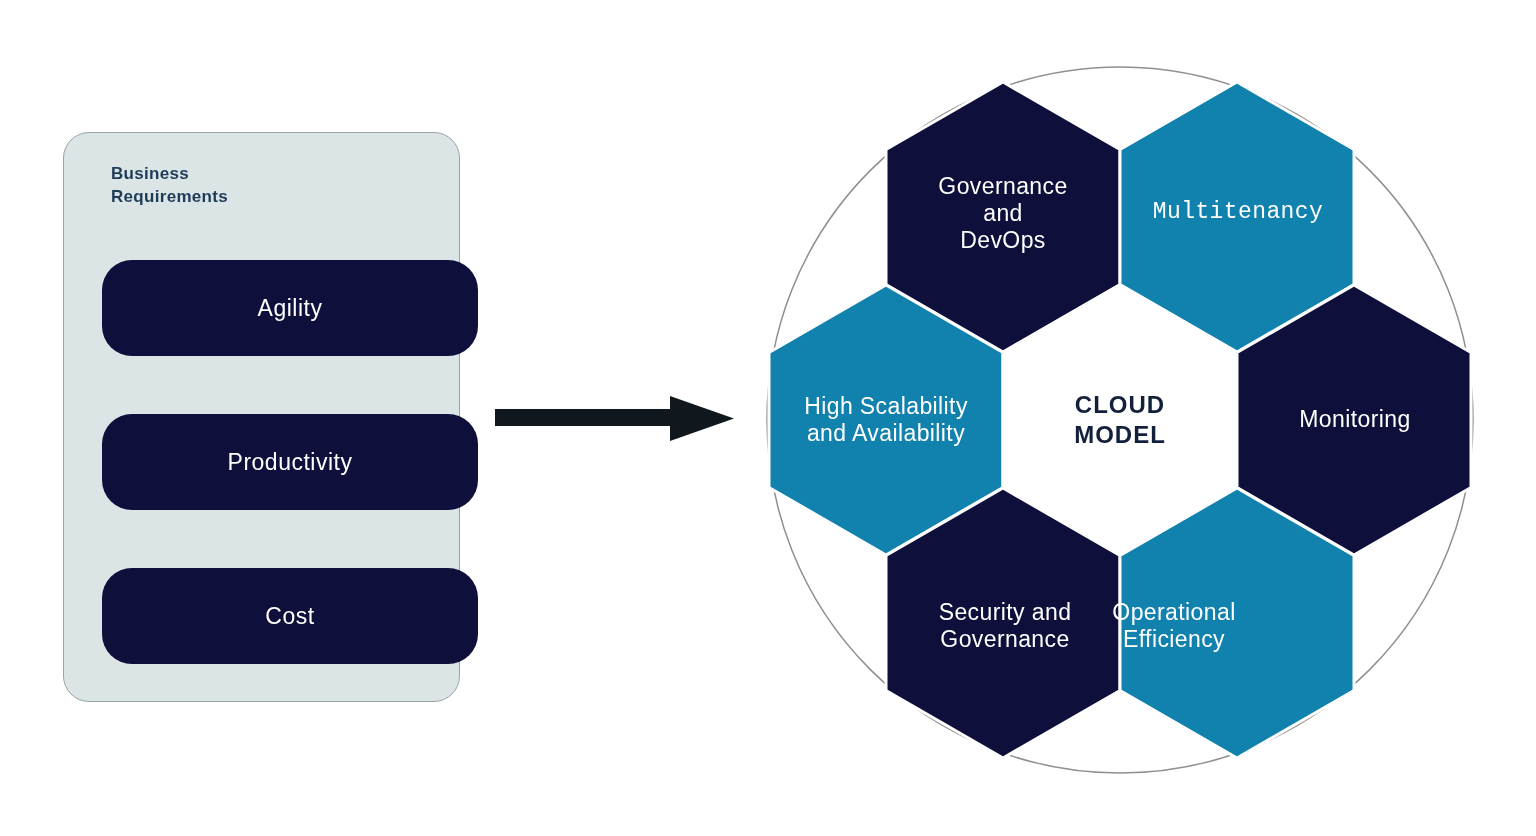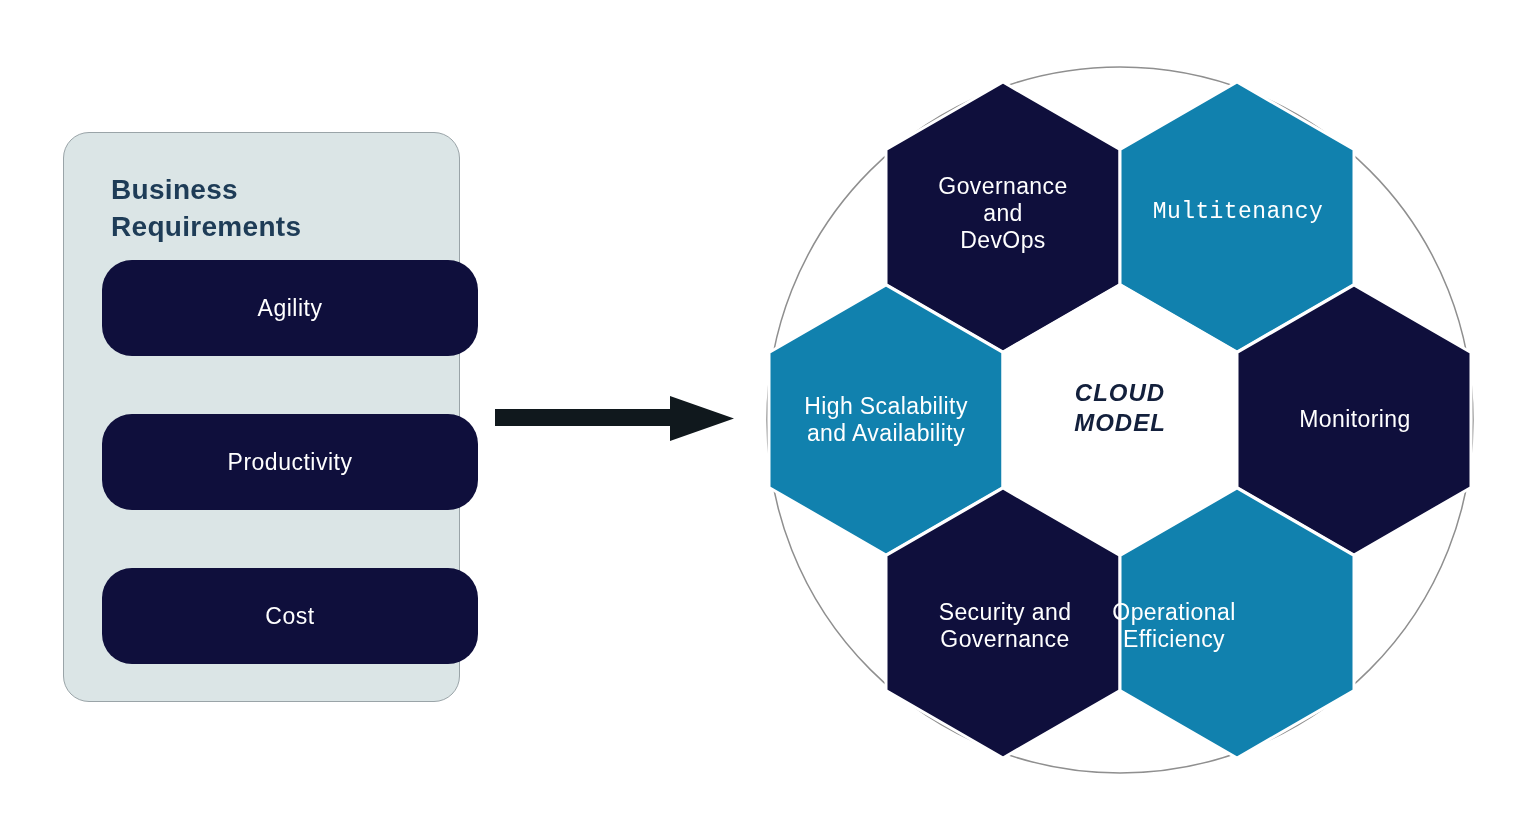--- a/index.html
+++ b/index.html
@@ -31,25 +31,24 @@
 
   .panel{
     position:absolute;left:63px;top:132px;width:397px;height:570px;
     background:var(--panel_bg);
     border:1.5px solid var(--panel_border);
     border-radius:26px;
     z-index:1;
   }
   .panel-title{
     position:absolute;left:47px;top:30px;
-    font-size:28px;font-weight:bold;line-height:1.33;
+    font-size:17px;font-weight:bold;line-height:1.33;
     color:var(--title_text);
     white-space:pre-line;
     letter-spacing:0.3px;
-    margin-top:8px;
   }
   .pill{
     position:absolute;left:38px;width:376px;height:96px;
     background:var(--navy);
     border-radius:30px;
     display:flex;align-items:center;justify-content:center;
   }
   .pill-1{top:127px;}
   .pill-2{top:281px;}
   .pill-3{top:435px;}
@@ -68,21 +67,21 @@
     width:230px;
   }
   .center-label{
     color:var(--center_text);
     font-weight:bold;font-size:24px;line-height:1.25;
     letter-spacing:1px;
   }
   .pos-automation{left:1003px;top:214px;}
   .pos-multitenancy{left:1238px;top:213px;font-family:Liberation Mono, monospace;}
   .pos-scalability{left:886px;top:420px;}
-  .pos-cloud{left:1120px;top:408px;font-style:italic;}
+  .pos-cloud{left:1120px;top:420px;}
   .pos-monitoring{left:1355px;top:420px;}
   .pos-security{left:1005px;top:626px;}
   .pos-operational{left:1174px;top:626px;}
 </style>
 </head>
 <body>
 
 <div class="stage">
 
   <svg class="shapes" width="1536" height="836" viewBox="0 0 1536 836">

